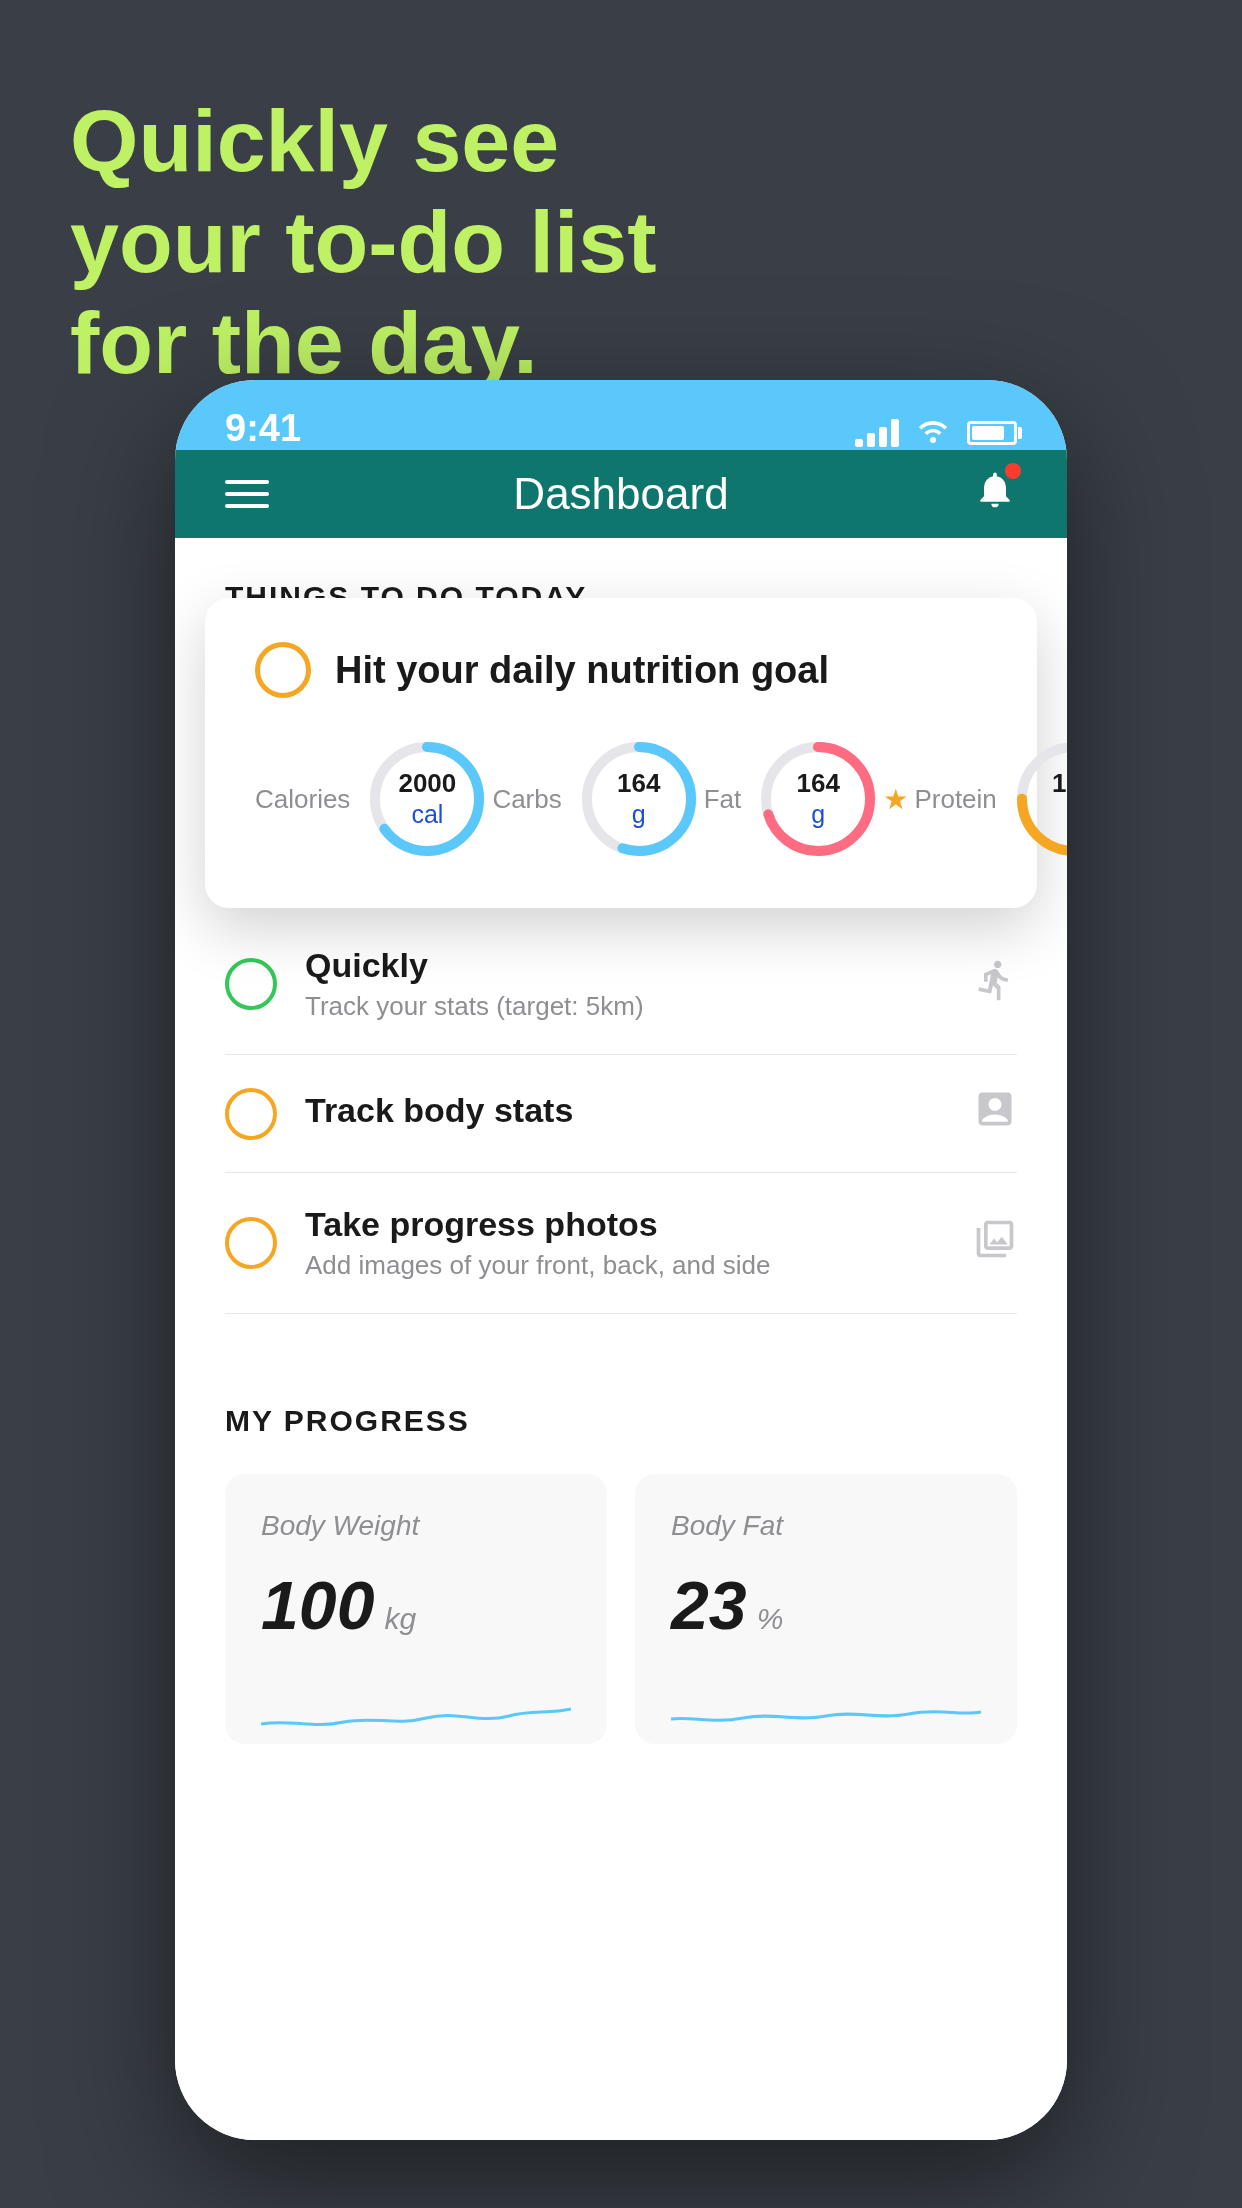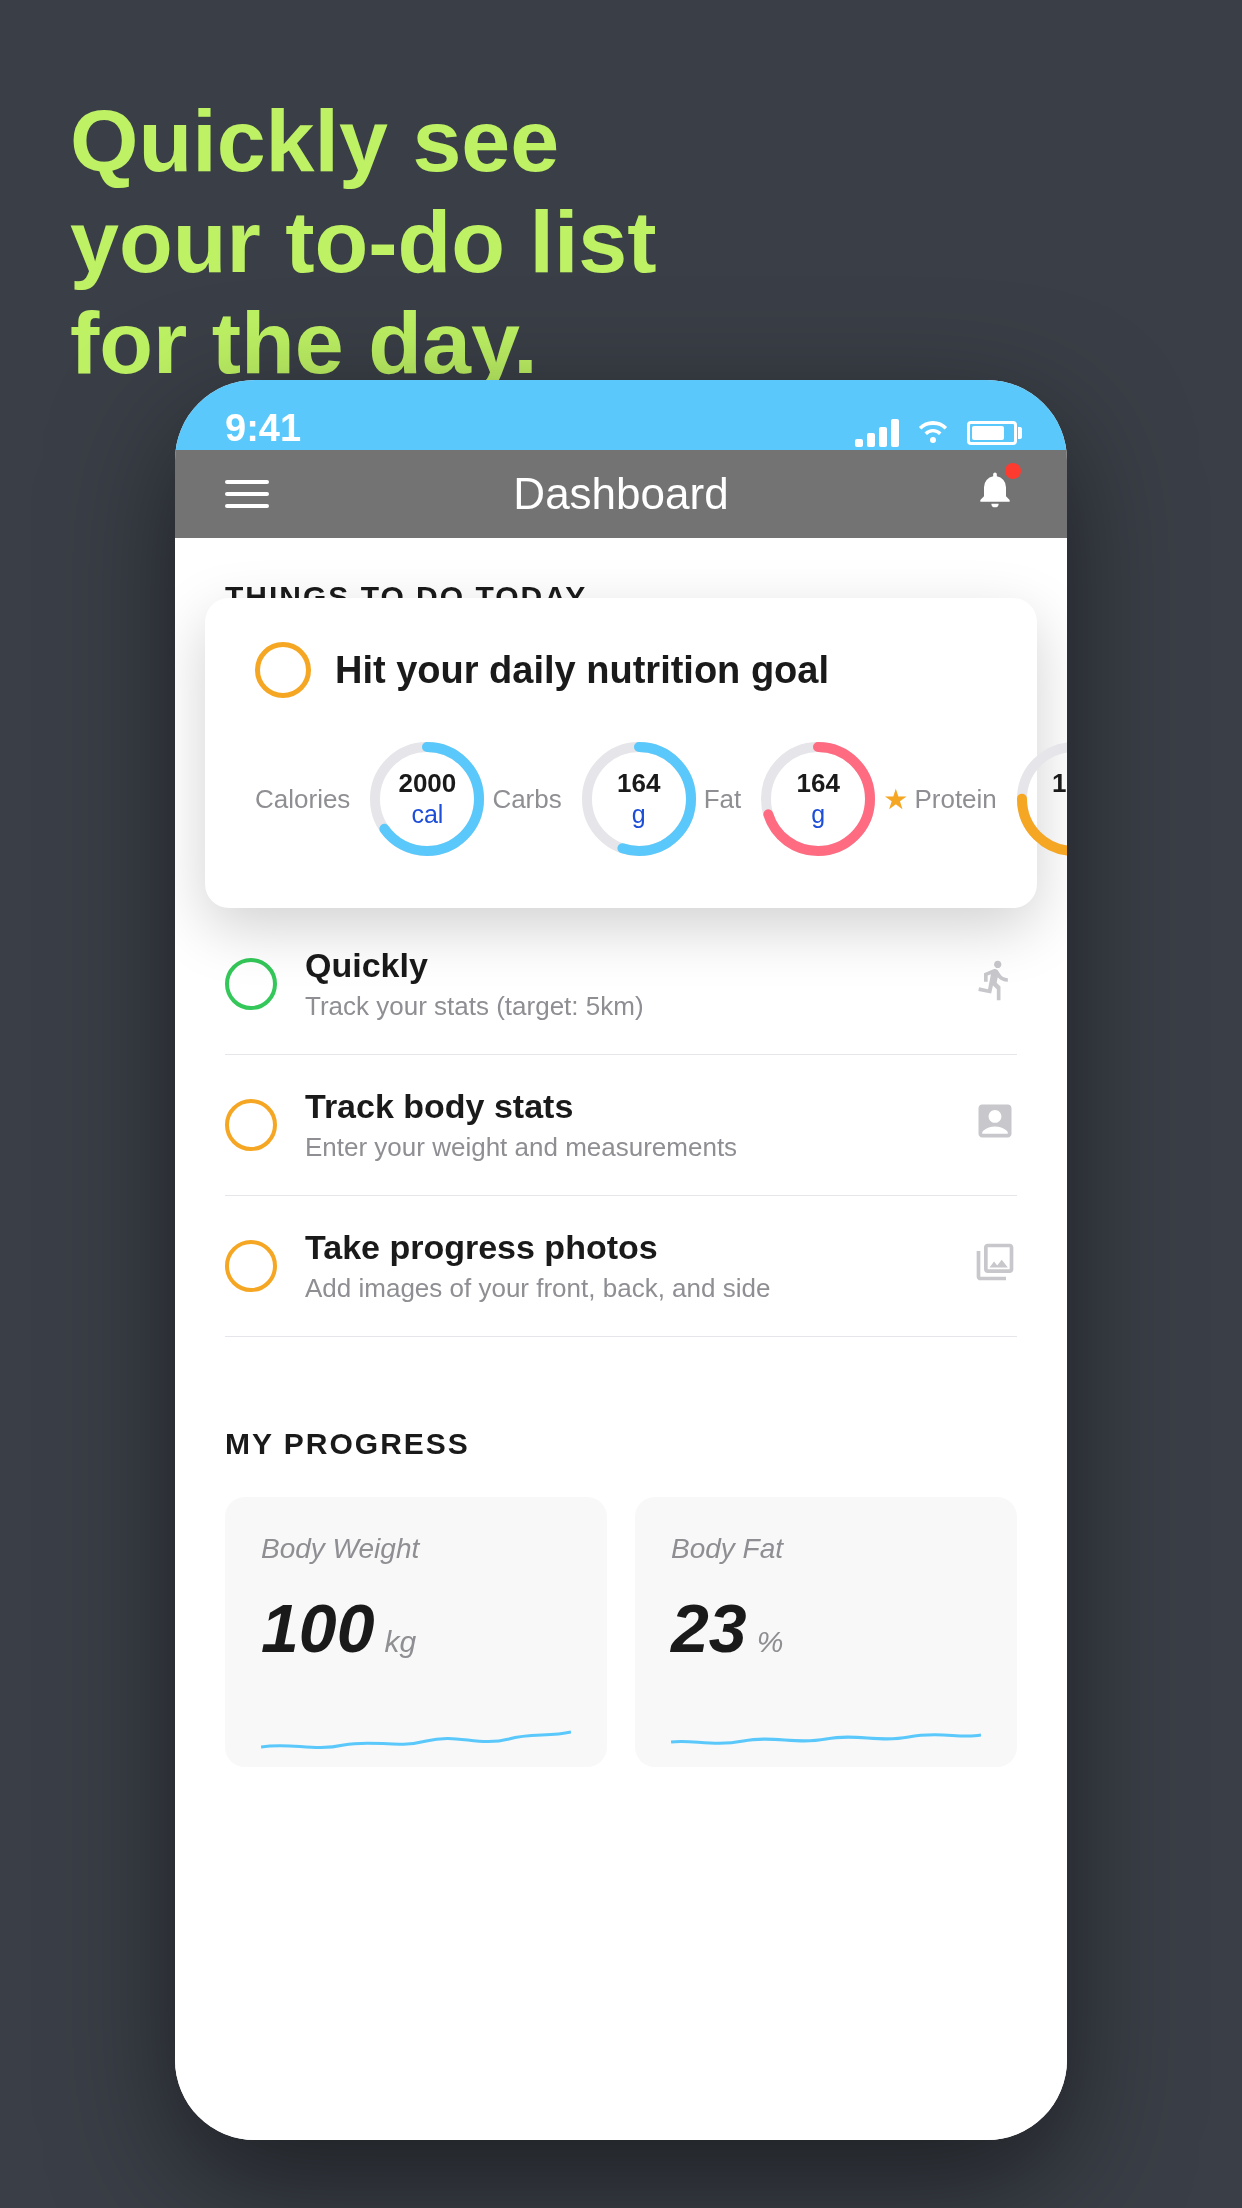--- a/index.html
+++ b/index.html
@@ -104,21 +104,21 @@
 
     .battery-fill {
       background: white;
       height: 100%;
       width: 80%;
       border-radius: 2px;
     }
 
     
     .nav-bar {
-      background: #737373;
+      background: #0f766e;
       height: 88px;
       display: flex;
       align-items: center;
       justify-content: space-between;
       padding: 0 50px;
     }
 
     .hamburger {
       display: flex;
       flex-direction: column;
@@ -509,21 +509,20 @@
           <svg width="44" height="44" viewBox="0 0 24 24" fill="#c7c7cc">
             <path d="M13.49 5.48c1.1 0 2-.9 2-2s-.9-2-2-2-2 .9-2 2 .9 2 2 2zm-3.6 13.9l1-4.4 2.1 2v6h2v-7.5l-2.1-2 .6-3c1.3 1.5 3.3 2.5 5.5 2.5v-2c-1.9 0-3.5-1-4.3-2.4l-1-1.6c-.4-.6-1-1-1.7-1-.3 0-.5.1-.8.1l-5.2 2.2v4.7h2v-3.4l1.8-.7-1.6 8.1-4.9-1-.4 2 7 1.4z"></path>
           </svg>
         </div>
       </div>
 
       <div class="todo-item">
         <div class="todo-circle yellow"></div>
         <div class="todo-text">
           <div class="todo-title">Track body stats</div>
-          <div class="todo-subtitle">Enter your weight and measurements</div>
         </div>
         <div class="todo-icon">
           <svg width="44" height="44" viewBox="0 0 24 24" fill="#c7c7cc">
             <path d="M19 3H5c-1.1 0-2 .9-2 2v14c0 1.1.9 2 2 2h14c1.1 0 2-.9 2-2V5c0-1.1-.9-2-2-2zm-7 3c1.93 0 3.5 1.57 3.5 3.5S13.93 13 12 13s-3.5-1.57-3.5-3.5S10.07 6 12 6zm7 13H5v-.23c0-.62.28-1.2.76-1.58C7.47 15.82 9.64 15 12 15s4.53.82 6.24 2.19c.48.38.76.97.76 1.58V19z"></path>
           </svg>
         </div>
       </div>
 
       <div class="todo-item">
         <div class="todo-circle yellow"></div>

